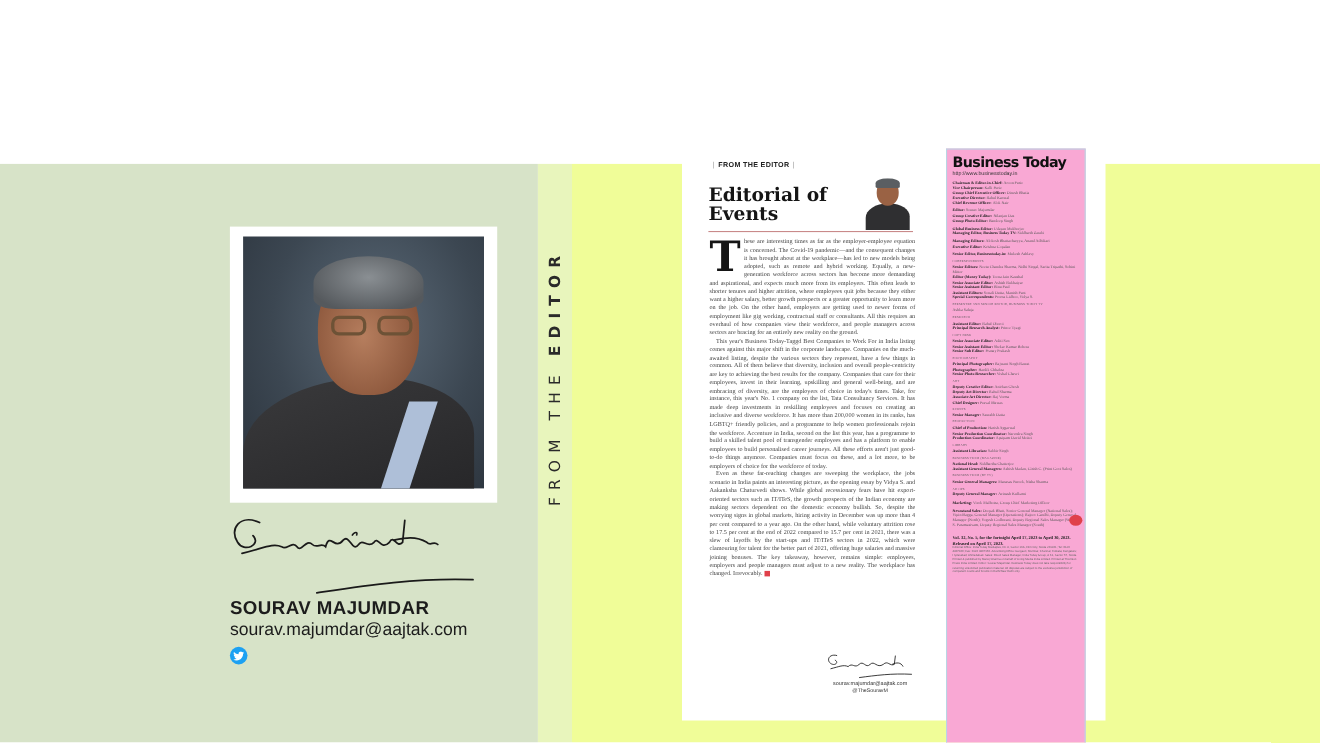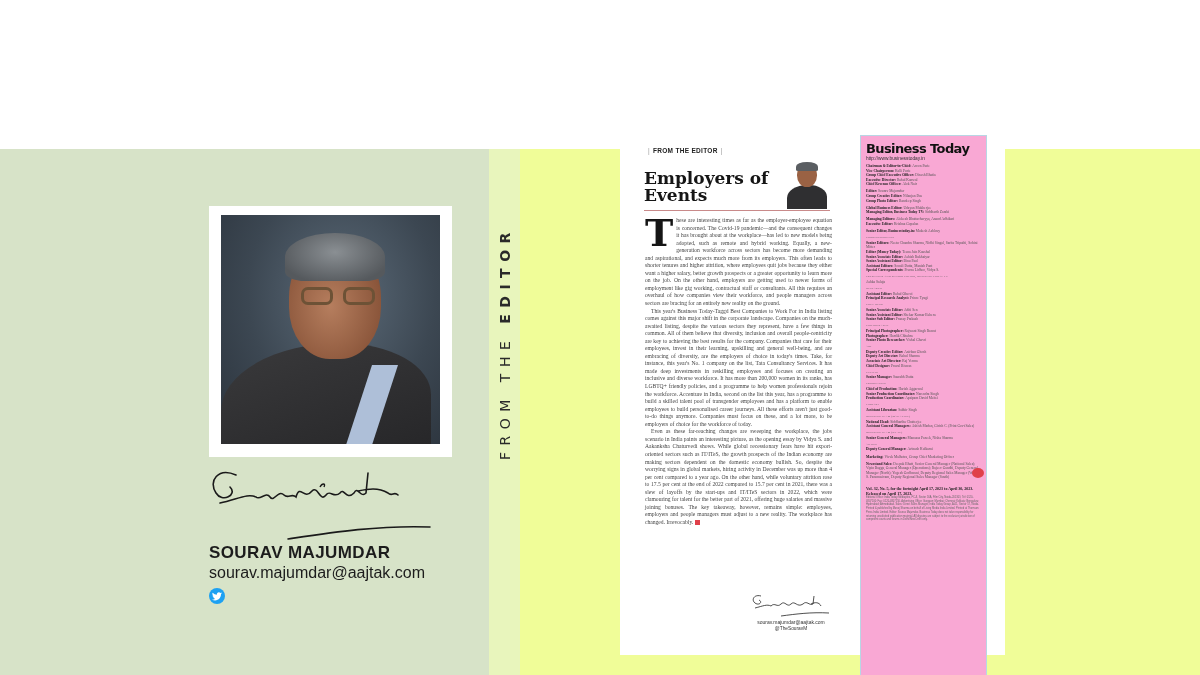--- a/index.html
+++ b/index.html
@@ -118,21 +118,21 @@
     </svg>
 </div>
 
 <div class="page"></div>
 
 <div class="kicker">
   <span class="bar">|</span><span>FROM THE EDITOR</span><span class="bar">|</span>
 </div>
 
 <div class="headline">
-  <div>Employers of</div>
+  <div>Editorial of</div>
   <div>Events</div>
 </div>
 
 <div class="mini-photo">
   <div class="mbody"></div>
     <div class="mhead"></div>
     <div class="mhair"></div>
 </div>
 <div class="headline-rule"></div>
 

